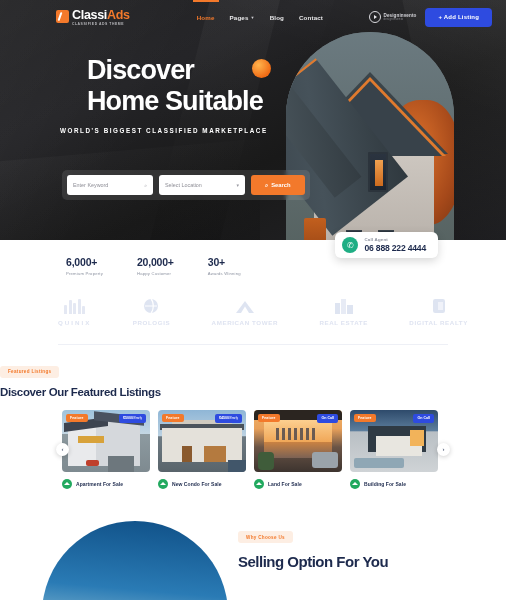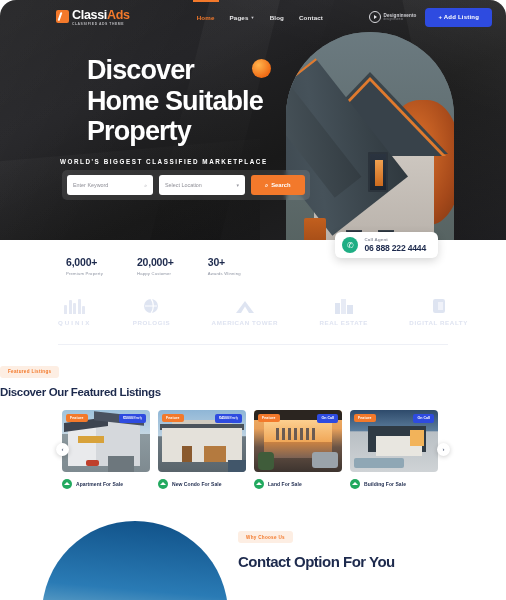--- a/index.html
+++ b/index.html
@@ -3,21 +3,21 @@
 <meta charset="utf-8">
 <style>
   * { box-sizing: border-box; margin: 0; padding: 0; }
   html, body { width: 506px; height: 600px; overflow: hidden; }
   body {
     font-family: "Liberation Sans", sans-serif;
     background: #ffffff;
     color: #1d2a4d;
     -webkit-font-smoothing: antialiased;
   }
-  .page { position: relative; width: 506px; height: 600px; overflow: hidden; border-radius: 16px; }
+  .page { position: relative; width: 506px; height: 600px; overflow: hidden; }
 
   
   .hero {
     position: relative; width: 506px; height: 240px;
     background:
       linear-gradient(118deg, rgba(255,255,255,0.035) 0%, rgba(255,255,255,0) 32%),
       linear-gradient(200deg, rgba(255,255,255,0.05) 0%, rgba(255,255,255,0) 28%),
       linear-gradient(155deg, #1e1e20 0%, #232326 30%, #191919 60%, #242427 100%);
     overflow: hidden;
   }
@@ -374,21 +374,20 @@
         </div>
         <button class="add-listing">+ Add Listing</button>
       </div>
     </div>
 
     <div class="hero-copy">
       <div class="hero-title">
         <div class="dot-accent"></div>
         <div>Discover</div>
         <div>Home Suitable</div>
-        <div>Property</div>
       </div>
       <div class="hero-sub">WORLD'S BIGGEST CLASSIFIED MARKETPLACE</div>
     </div>
 
     <div class="searchbar">
       <div class="s-field">
         <span>Enter Keyword</span>
         <span class="mini-icon">⌕</span>
       </div>
       <div class="s-field">
@@ -569,18 +568,18 @@
   <div class="why">
     <div class="why-left">
       <div class="why-circle">
         
         
       </div>
     </div>
     <div class="why-right">
       <span class="pill">Why Choose Us</span>
       <div class="why-title">
-        <div>Contact Option For You</div>
+        <div>Selling Option For You</div>
       </div>
     </div>
   </div>
 
 </div>
 
 </body></html>

